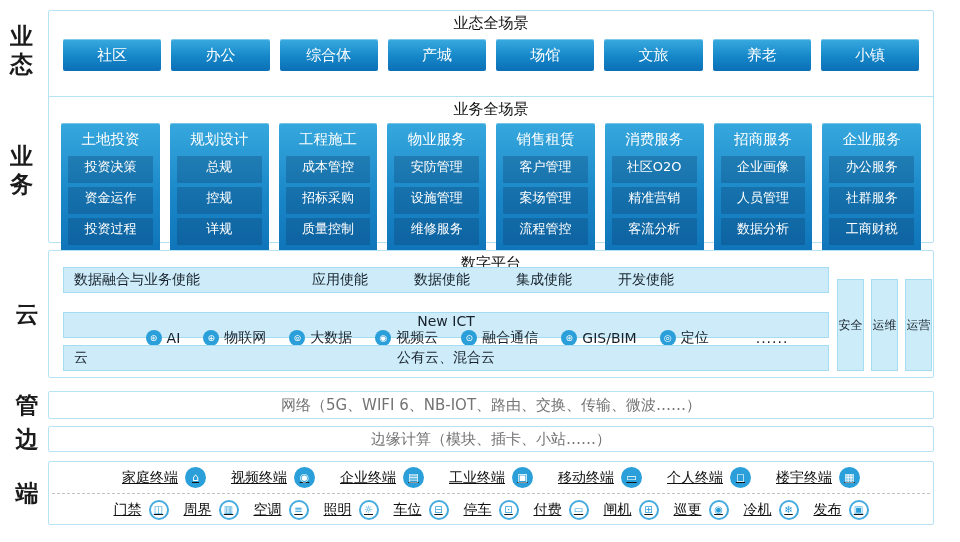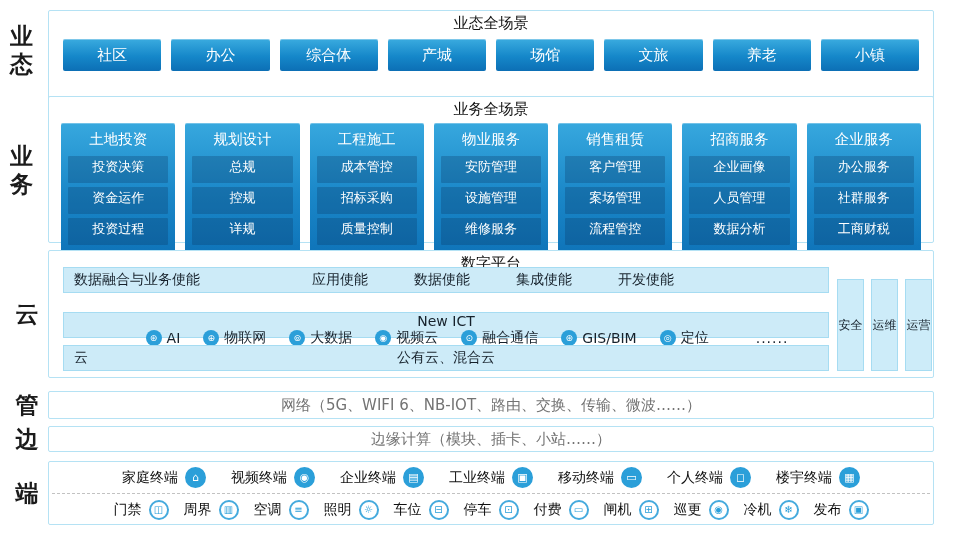--- a/index.html
+++ b/index.html
@@ -47,21 +47,21 @@
   .pillar { position:absolute; top:28px; width:27px; height:92px; background:#cdecf9;
     border:1px solid #a6dcf2; display:flex; align-items:center; justify-content:center;
     font-size:12px; color:#16212b; white-space:nowrap; overflow:visible; }
 
   
   .line-text { width:100%; height:100%; display:flex; align-items:center; justify-content:center;
     font-size:15px; color:#737373; }
 
   
   .term-row { height:31px; display:flex; align-items:center; justify-content:center;
-    font-size:14px; color:#111; }
+    font-size:14px; color:#111;text-decoration:underline; }
   .row1 { gap:25px; } .row2 { gap:15px; }
   .term-item { display:flex; align-items:center; gap:7px; white-space:nowrap; }
   .dot-icon { width:21px; height:21px; border-radius:50%; background:#2b9fd9; color:#fff;
     display:inline-flex; align-items:center; justify-content:center; font-size:11px; flex:none; }
   .ring-icon { width:20px; height:20px; border-radius:50%; border:2px solid #45aadd; color:#2b9fd9;
     display:inline-flex; align-items:center; justify-content:center; font-size:10px; flex:none;
     background:#fff; }
   .divider { border-top:1px dashed #c2c2c2; margin:0 3px; }
 </style>
 </head>
@@ -117,20 +117,26 @@
         <div class="biz-item">设施管理</div>
         <div class="biz-item">维修服务</div>
       </div>
       <div class="biz-col">
         <div class="biz-head">销售租赁</div>
         <div class="biz-item">客户管理</div>
         <div class="biz-item">案场管理</div>
         <div class="biz-item">流程管控</div>
       </div>
       <div class="biz-col">
+        <div class="biz-head">消费服务</div>
+        <div class="biz-item">社区O2O</div>
+        <div class="biz-item">精准营销</div>
+        <div class="biz-item">客流分析</div>
+      </div>
+      <div class="biz-col">
         <div class="biz-head">招商服务</div>
         <div class="biz-item">企业画像</div>
         <div class="biz-item">人员管理</div>
         <div class="biz-item">数据分析</div>
       </div>
       <div class="biz-col">
         <div class="biz-head">企业服务</div>
         <div class="biz-item">办公服务</div>
         <div class="biz-item">社群服务</div>
         <div class="biz-item">工商财税</div>

